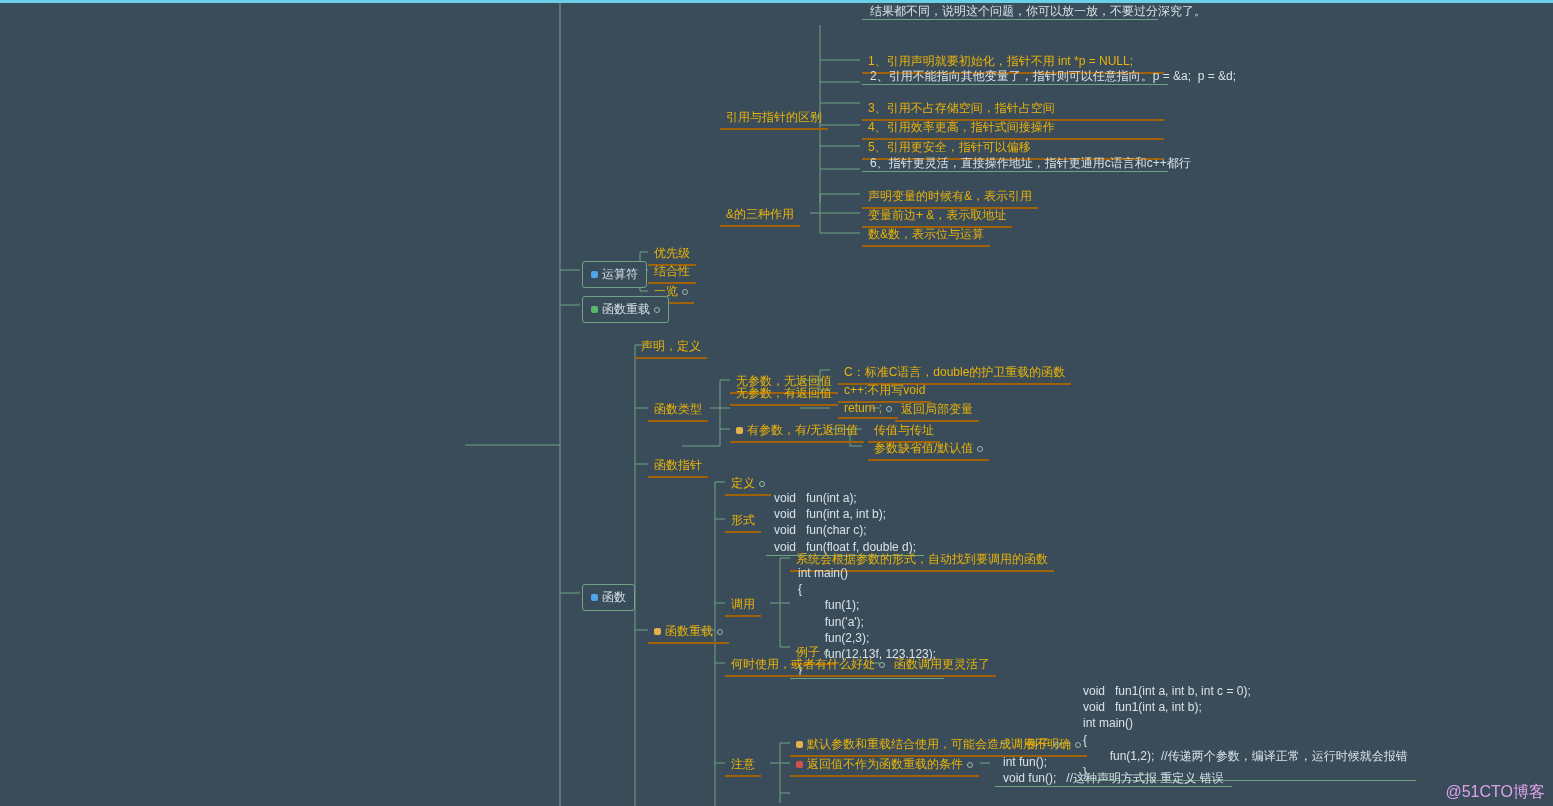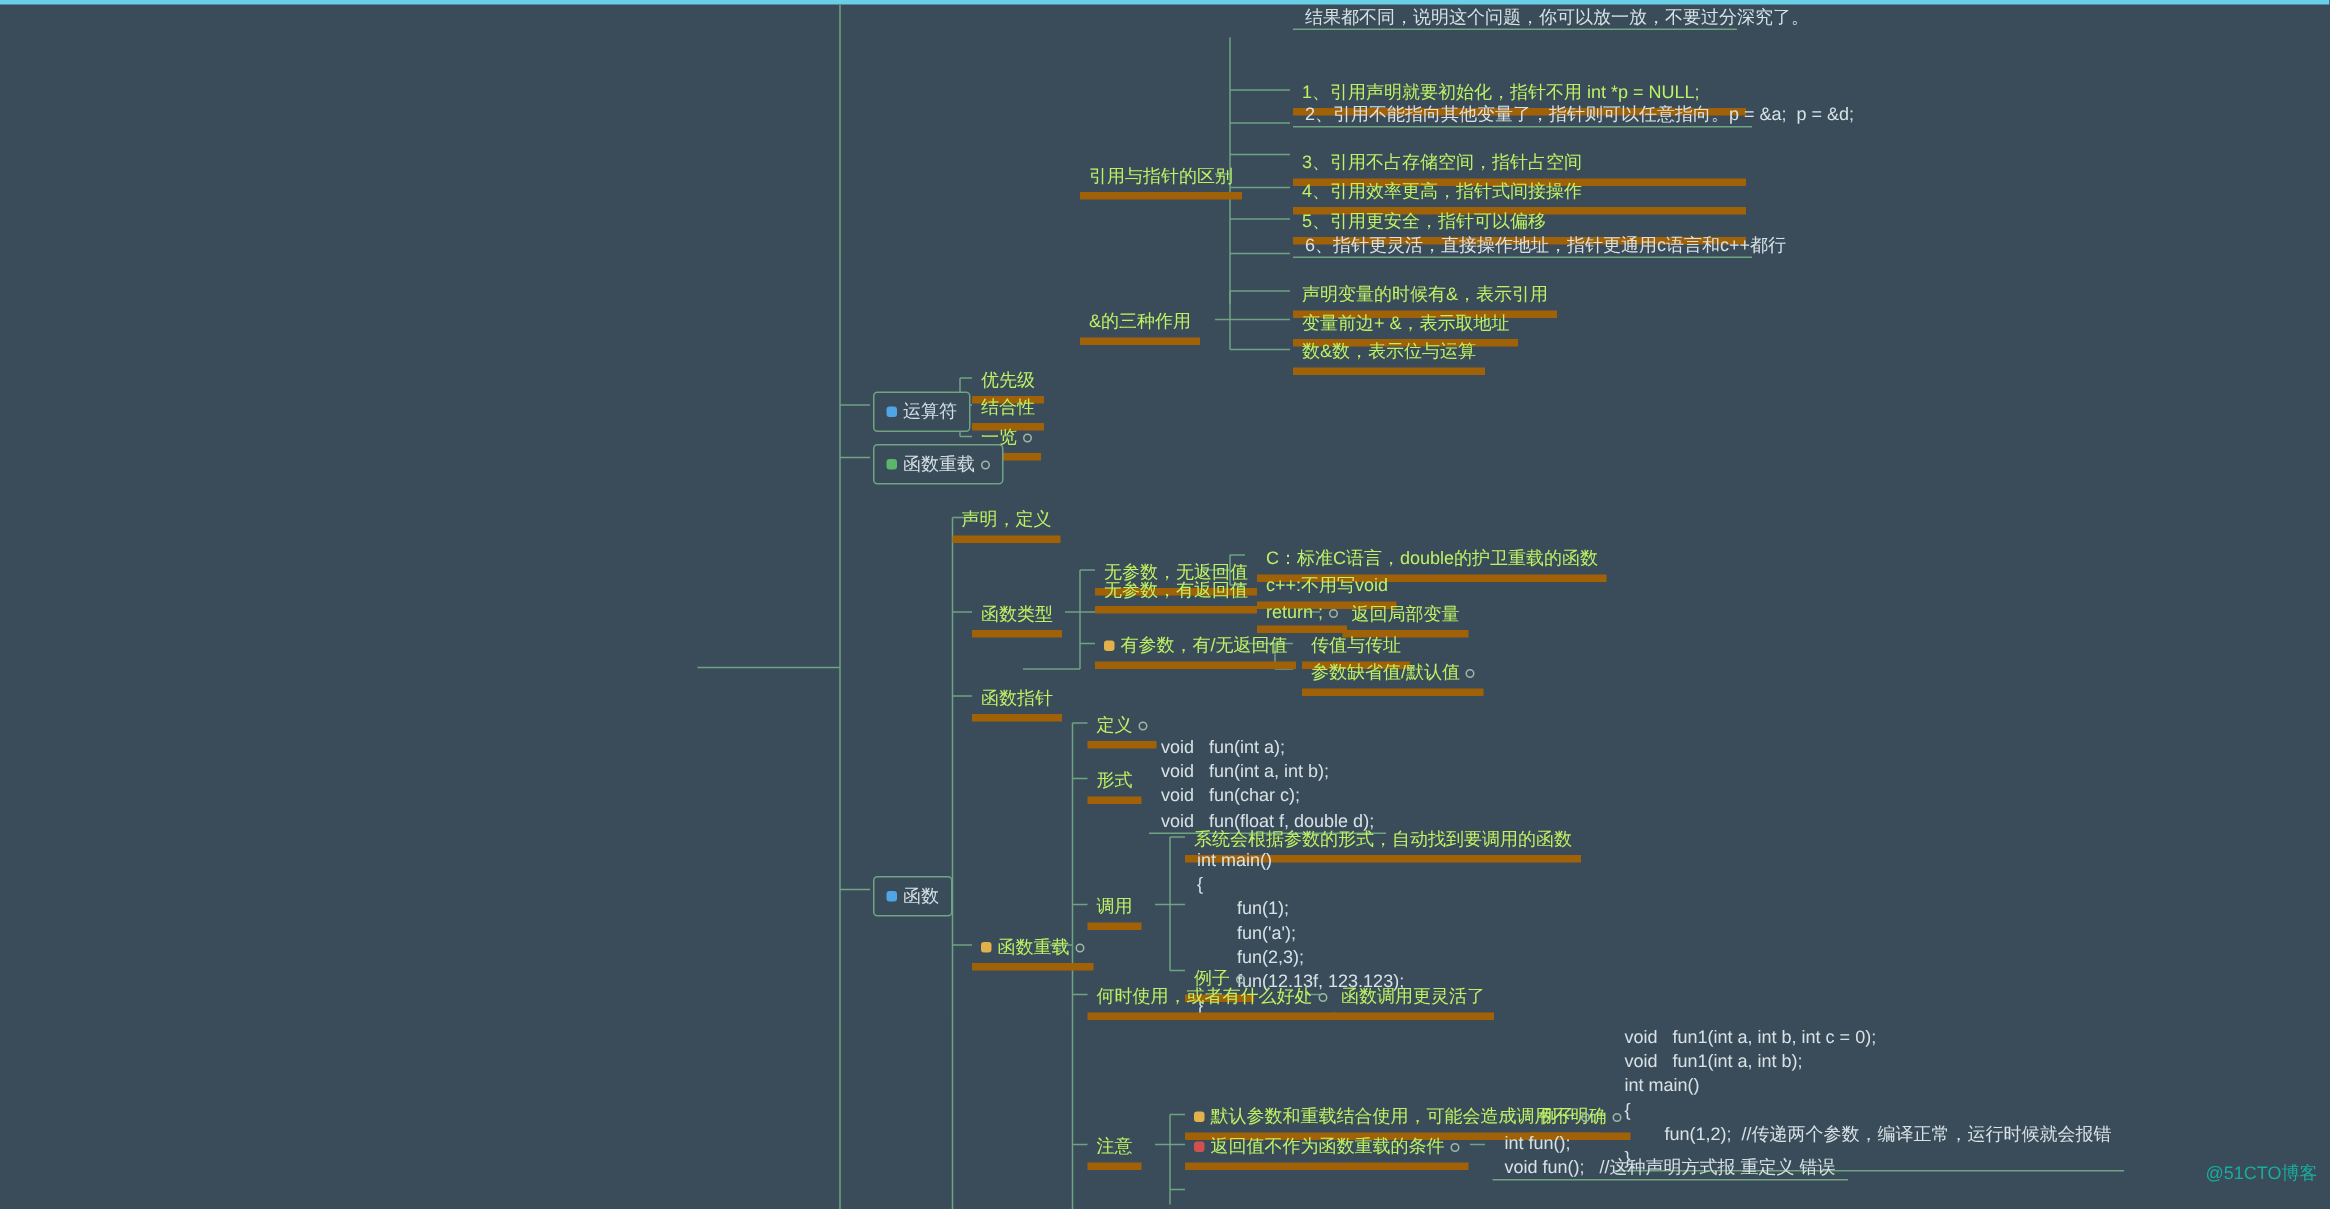--- a/index.html
+++ b/index.html
@@ -1,18 +1,18 @@
 <!DOCTYPE html>
 <html><head>
 <meta charset="utf-8">
 <style>
 body{margin:0;background:#3a4c5a;color:#d5e0e5;font-family:"Microsoft YaHei",Arial,sans-serif;font-size:12px;overflow:hidden}
 .page{width:1553px;height:806px;position:relative;border-top:3px solid #6ad0e8}
-.watermark{position:absolute;right:8px;bottom:18px;color:#14b8a6;font-size:12px;opacity:.9}
-.node{position:absolute;padding:2px 6px;white-space:nowrap;border-bottom:5px solid #a16207;color:#bef264}
+.watermark{position:absolute;right:8px;bottom:6px;color:#f0abfc;font-size:16px;opacity:.9}
+.node{position:absolute;padding:2px 6px;white-space:nowrap;border-bottom:2px solid #a16207;color:#eab308}
 .nodebox{position:absolute;padding:4px 8px;border:1px solid #6fa382;border-radius:3px;background:#3a4c5a;white-space:nowrap}
 .nodeblock{position:absolute;padding:0 8px;border-bottom:1px solid #6fa382;white-space:pre;color:#d8e2e6;line-height:1.35}
 .root{position:absolute;background:#eef2f2;color:#3a4c5a;font-size:22px;font-weight:bold;border:1px solid #aab5b5;border-radius:4px;padding:8px 14px}
 .dot{display:inline-block;width:7px;height:7px;border-radius:2px;margin-right:4px;vertical-align:middle}
 .b-blue{background:#4fa5e6}
 .b-green{background:#59b66a}
 .b-orange{background:#e2b14a}
 .b-red{background:#d05050}
 svg.conn{position:absolute;left:0;top:0;pointer-events:none}
 path{stroke:#6fa382;stroke-width:1;fill:none}

